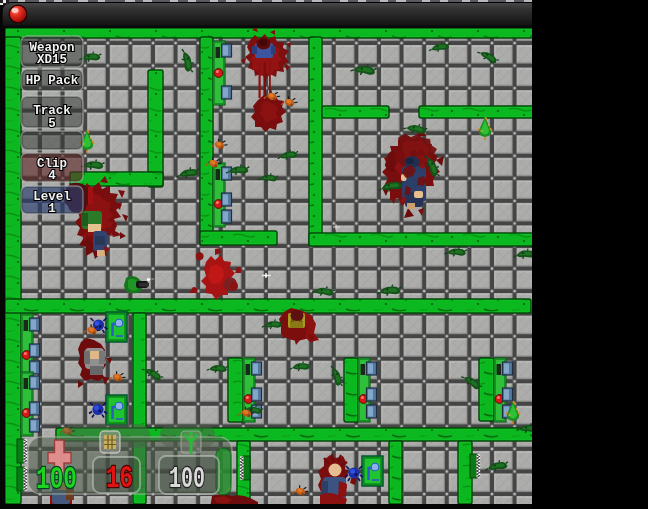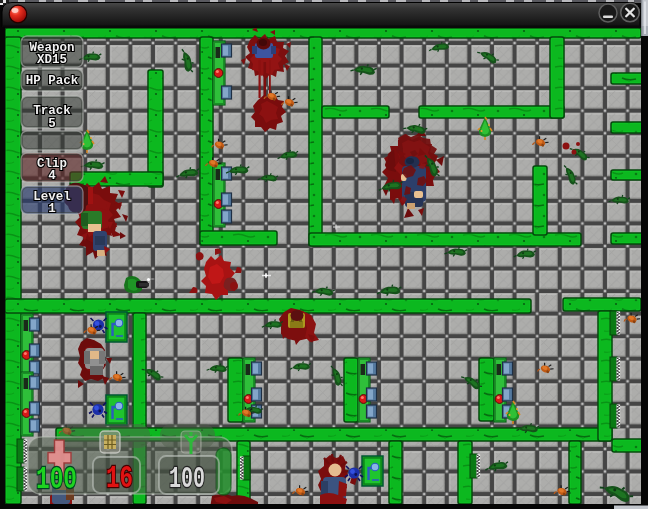--- a/index.html
+++ b/index.html
@@ -1,15 +1,15 @@
 <!DOCTYPE html>
 <html><head><meta charset="utf-8">
 <style>
 html,body{margin:0;padding:0;background:#000;}
-#scene{position:relative;width:648px;height:509px;overflow:hidden;font-family:"Liberation Mono", monospace;}
+#scene{position:relative;width:532px;height:509px;overflow:hidden;font-family:"Liberation Mono", monospace;}
 svg{display:block}
 .t{font-family:"Liberation Mono", monospace;font-weight:bold;fill:#f2f2f2;stroke:#000;stroke-width:2.2px;paint-order:stroke;text-anchor:middle;}
 </style></head><body>
 <div id="scene">
 <svg width="648" height="509" viewBox="0 0 648 509">
 <defs>
 <pattern id="tile" width="22.6" height="22.55" patternUnits="userSpaceOnUse" patternTransform="translate(17.4,20.5)">
   <rect width="22.6" height="22.55" fill="#454545"></rect>
   <rect x="2.3" y="2.3" width="18.2" height="18.1" fill="#adadab"></rect>
   <rect x="2.3" y="2.3" width="18.2" height="1.2" fill="#c6c6c4"></rect>

